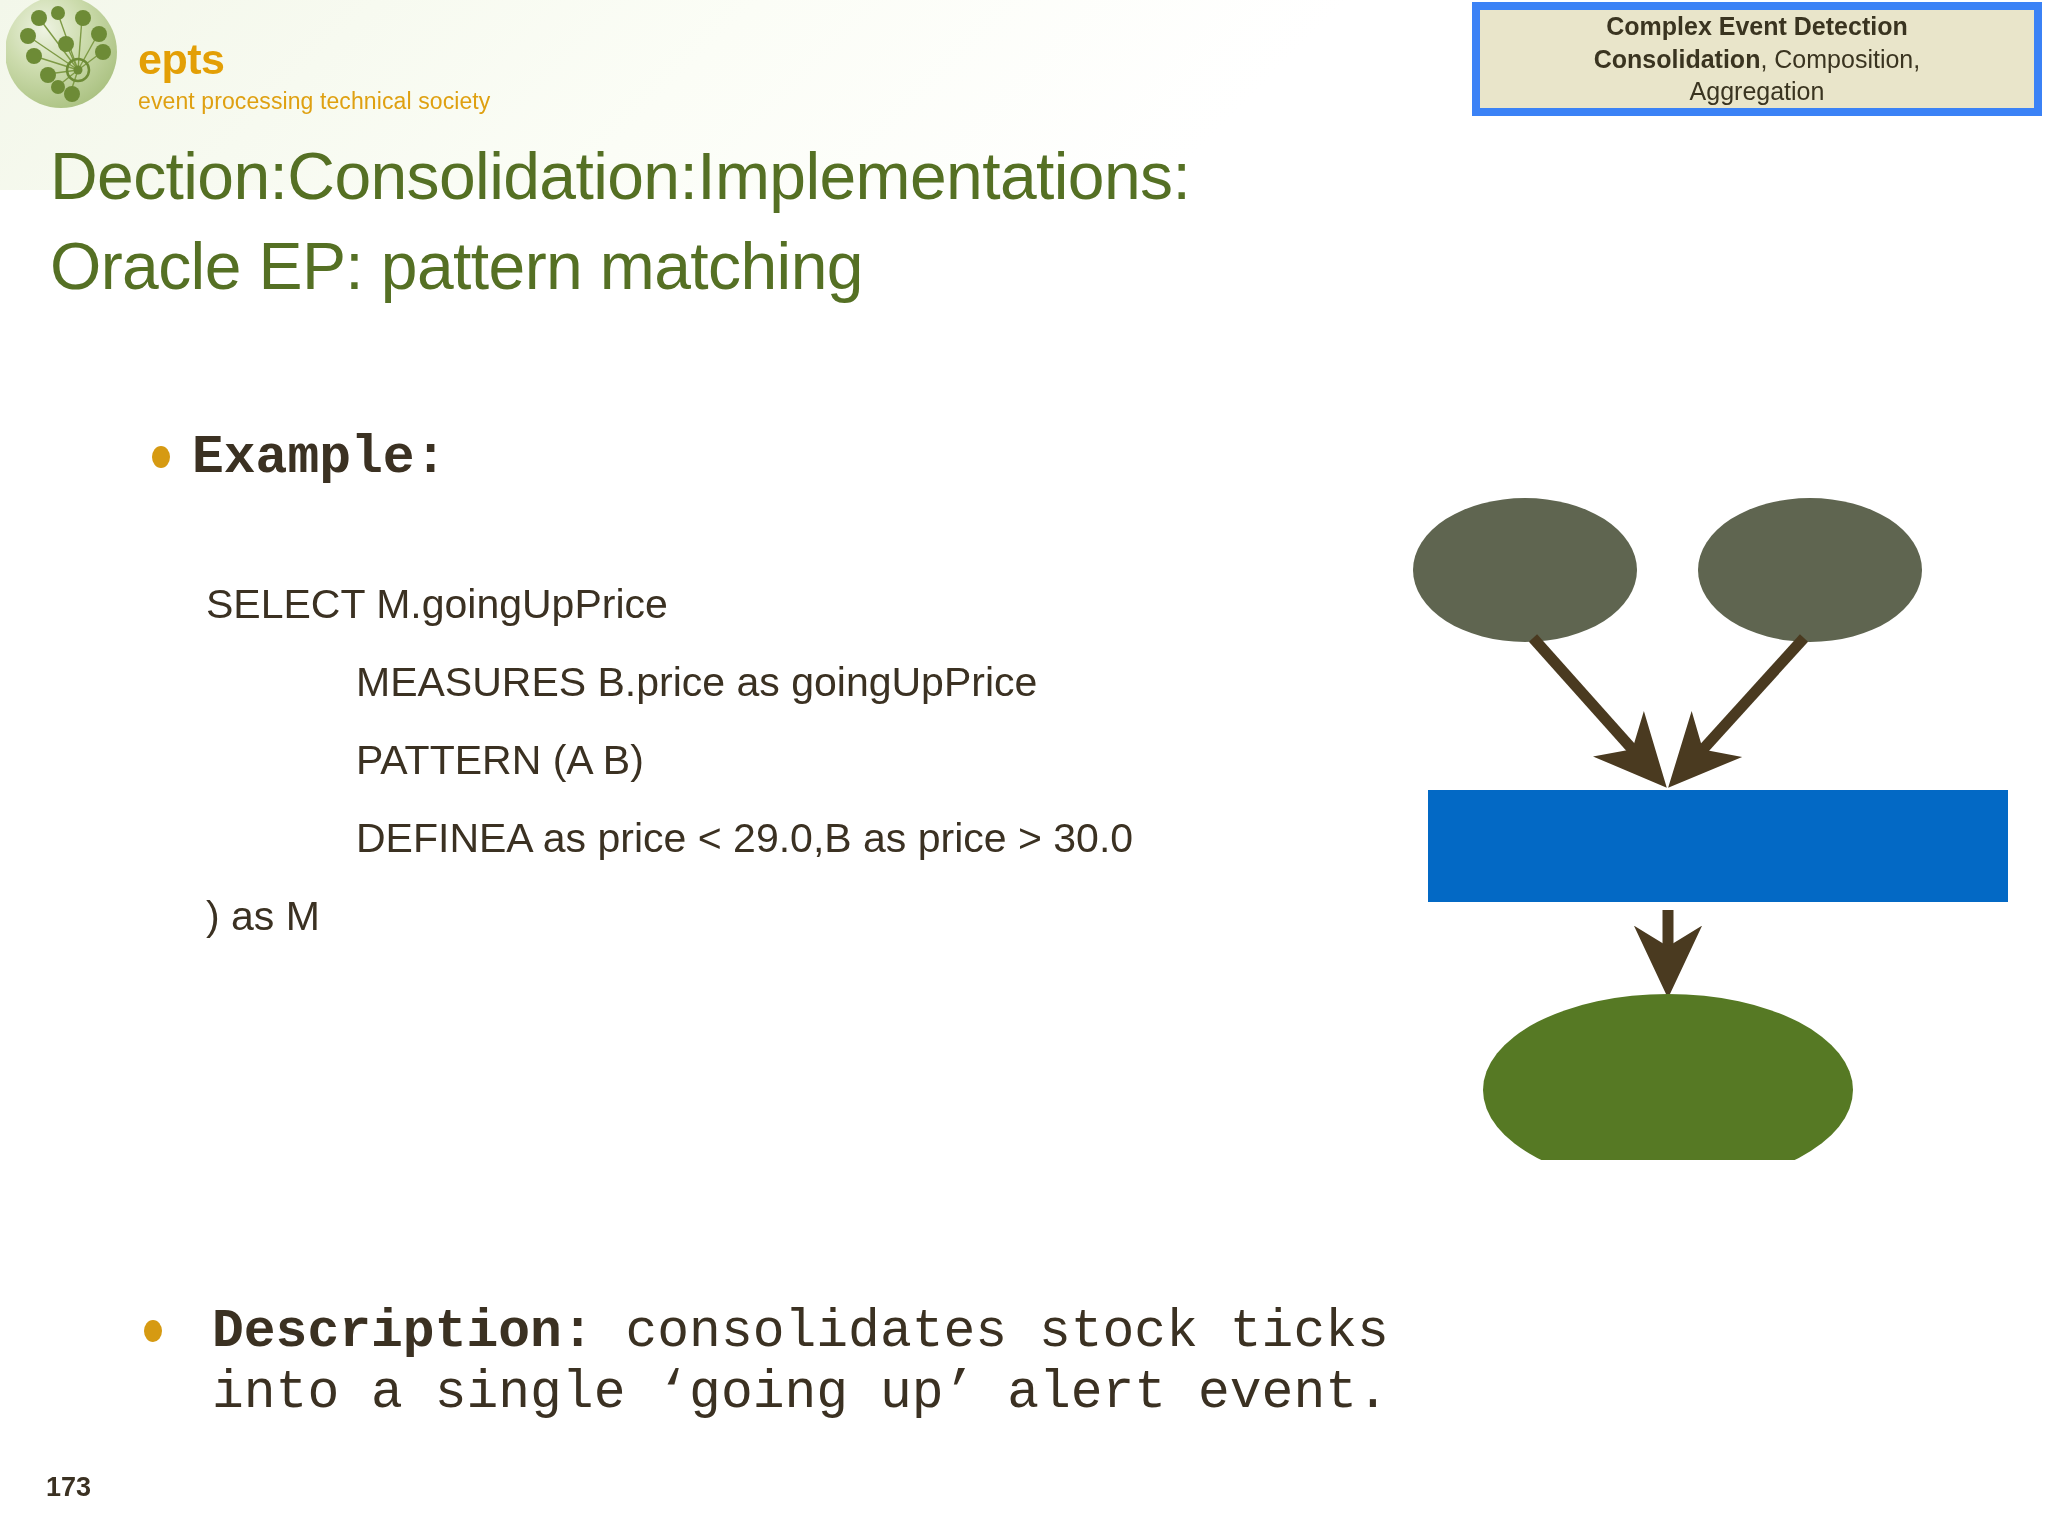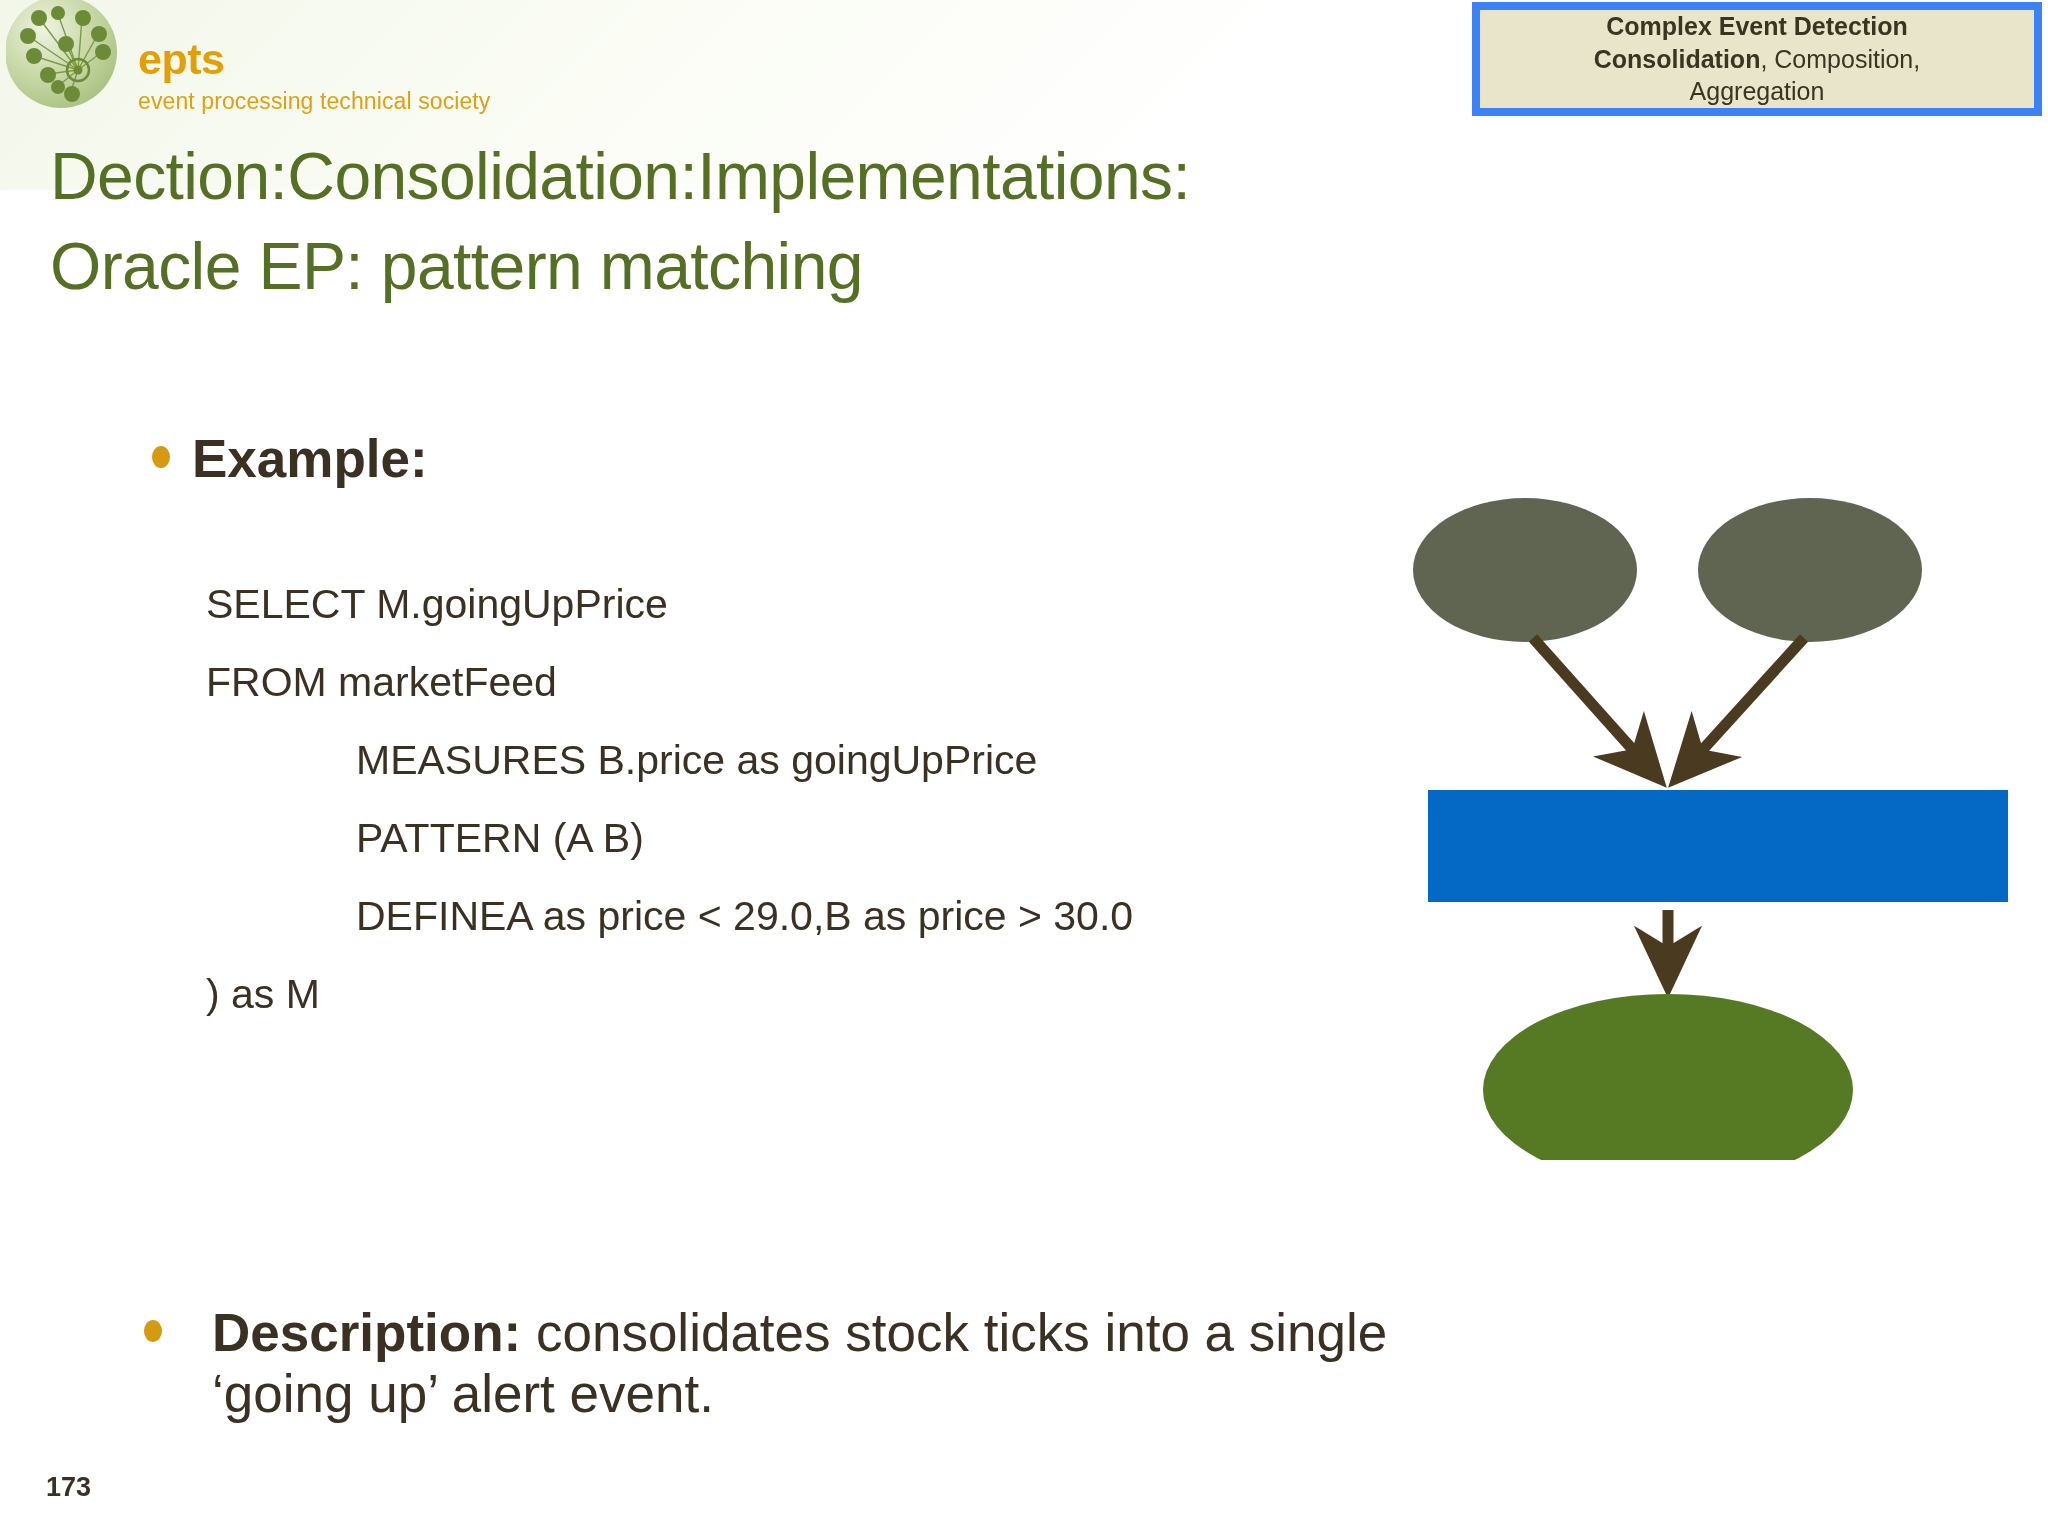--- a/index.html
+++ b/index.html
@@ -113,20 +113,21 @@
     width: 18px;
     height: 22px;
     border-radius: 50%;
     background: #d69a12;
   }
   .bullet-text {
     color: #3b3122;
     font-weight: bold;
     font-size: 53px;
     line-height: 1.16;
+    font-family: Liberation Mono, monospace;
   }
   .bullet-text .reg { font-weight: normal; }
 
   #bullet-example { left: 152px; top: 428px; }
   #bullet-description { left: 144px; top: 1302px; width: 1260px; gap: 28px; }
 
   
   .code-block {
     position: absolute;
     left: 206px;
@@ -222,21 +223,20 @@
     <span class="l2">Oracle EP: pattern matching</span>
   </div>
 
   <div class="bullet-row" id="bullet-example">
     <span class="bullet-dot"></span>
     <span class="bullet-text">Example:</span>
   </div>
 
   <div class="code-block">
     <div class="code-line">SELECT M.goingUpPrice</div>
-    <div class="code-line">FROM marketFeed</div>
     <div class="code-line indent">MEASURES B.price as goingUpPrice</div>
     <div class="code-line indent">PATTERN (A B)</div>
     <div class="code-line indent">DEFINEA as price &lt; 29.0,B as price &gt; 30.0</div>
     <div class="code-line">) as M</div>
   </div>
 
   <div class="bullet-row" id="bullet-description">
     <span class="bullet-dot"></span>
     <span class="bullet-text"><span>Description:</span><span class="reg"> consolidates stock ticks into a single ‘going up’ alert event.</span></span>
   </div>

